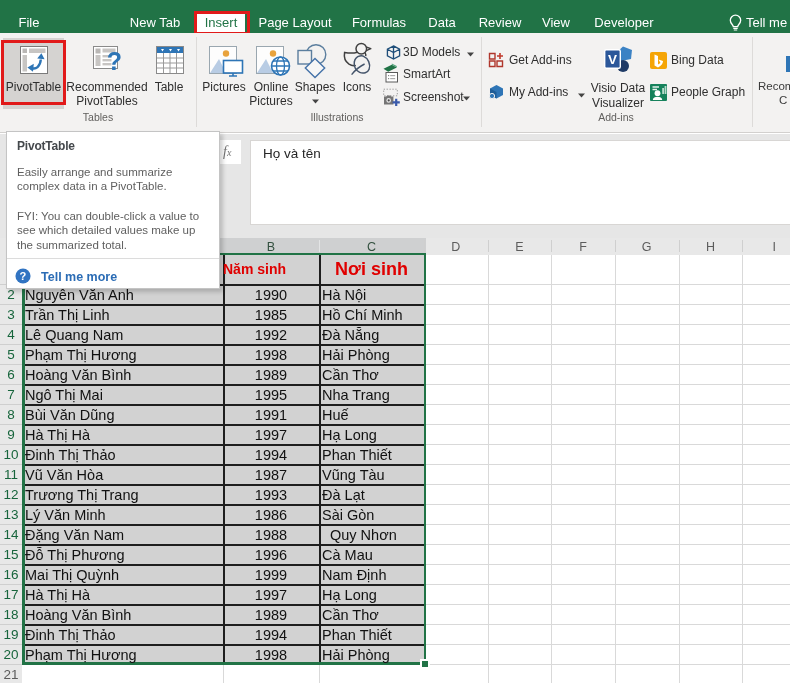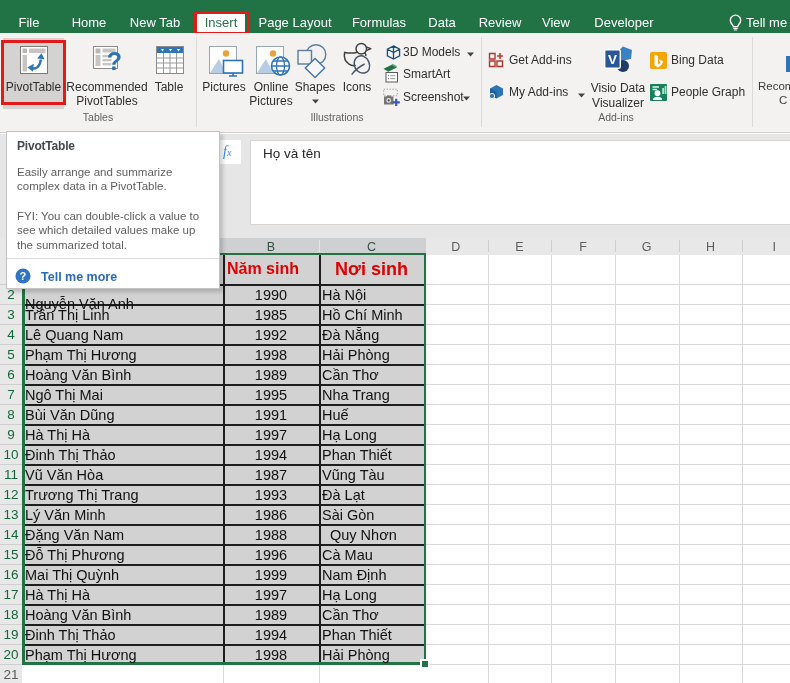--- a/index.html
+++ b/index.html
@@ -9,21 +9,20 @@
 .lbl{position:absolute;color:#2f2f2f;font-size:12px;text-align:center;white-space:nowrap;}
 .glbl{position:absolute;color:#605f5d;font-size:10.5px;text-align:center;white-space:nowrap;}
 .slbl{position:absolute;color:#2f2f2f;font-size:12px;white-space:nowrap;}
 .colhdr{position:absolute;top:238px;height:17px;font-size:12.5px;color:#5c5c5c;text-align:center;line-height:18px;}
 .rn{position:absolute;left:0;width:22px;text-align:center;font-size:13.5px;color:#17653c;}
 .cell{position:absolute;font-size:14.5px;color:#111;white-space:nowrap;}
 </style></head><body>
 <div id="stage">
 <div class="abs" style="left:0;top:0;width:790px;height:33px;background:#217346;"></div>
 <div class="tab" style="left:-31px;width:120px;">File</div>
-<div class="tab" style="left:29px;width:120px;">Home</div>
 <div class="tab" style="left:95px;width:120px;">New Tab</div>
 <div class="tab" style="left:235px;width:120px;">Page Layout</div>
 <div class="tab" style="left:319px;width:120px;">Formulas</div>
 <div class="tab" style="left:382px;width:120px;">Data</div>
 <div class="tab" style="left:440px;width:120px;">Review</div>
 <div class="tab" style="left:496px;width:120px;">View</div>
 <div class="tab" style="left:564px;width:120px;">Developer</div>
 <div class="abs" style="left:197px;top:14px;width:48px;height:19px;background:#fff;"></div>
 <div class="abs" style="left:197px;top:14px;width:48px;height:19px;color:#217346;font-size:13px;text-align:center;line-height:18px;">Insert</div>
 <div class="abs" style="left:194px;top:11px;width:56px;height:24px;border:3px solid #e11a1a;"></div>
@@ -175,21 +174,21 @@
       <rect x="12.2" y="4" width="1.8" height="6" fill="#b9dccd"></rect>
       <rect x="14.6" y="2" width="1.8" height="8" fill="#b9dccd"></rect>
     </svg>
 <div class="slbl" style="left:671px;top:85px;">People Graph</div>
 <div class="glbl" style="left:576px;top:111px;width:80px;">Add-ins</div>
 <div class="abs" style="left:786px;top:56px;width:4px;height:16px;background:#2e75b6;"></div>
 <div class="abs" style="left:758px;top:80px;width:32px;height:13px;overflow:hidden;color:#3b3b3b;font-size:11.5px;white-space:nowrap;">Recommended</div>
 <div class="abs" style="left:779px;top:94px;width:8px;height:13px;overflow:hidden;color:#3b3b3b;font-size:11.5px;white-space:nowrap;">Ch</div>
 <div class="abs" style="left:0;top:134px;width:790px;height:104px;background:#e6e6e6;"></div>
 <div class="abs" style="left:216px;top:140px;width:25px;height:24px;background:#fff;"></div>
-<div class="abs" style="left:223px;top:144px;width:18px;height:20px;font-family:'Liberation Serif',serif;font-style:italic;font-size:14px;color:#3b82f6;">f<span style="font-size:10px;">x</span></div>
+<div class="abs" style="left:223px;top:144px;width:18px;height:20px;font-family:'Liberation Serif',serif;font-style:italic;font-size:14px;color:#737373;">f<span style="font-size:10px;">x</span></div>
 <div class="abs" style="left:250px;top:140px;width:540px;height:85px;background:#fff;border:1px solid #d8d6d4;border-right:none;"></div>
 <div class="abs" style="left:263px;top:146px;font-size:13.5px;color:#262626;">Họ và tên</div>
 <div class="abs" style="left:0;top:238px;width:790px;height:17px;background:#e8e8e8;"></div>
 <div class="abs" style="left:22px;top:238px;width:404.3px;height:15px;background:#cfd0d1;"></div>
 <div class="abs" style="left:22px;top:253px;width:404.3px;height:2.4px;background:#217346;"></div>
 <div class="colhdr" style="left:223px;width:96px;color:#33503f;">B</div>
 <div class="colhdr" style="left:319px;width:105px;color:#33503f;">C</div>
 <div class="abs" style="left:318.5px;top:240px;width:1px;height:12px;background:#e3e4e5;"></div>
 <div class="colhdr" style="left:423.8px;width:63.69999999999999px;">D</div>
 <div class="abs" style="left:423.8px;top:240px;width:1px;height:12px;background:#cfcfcf;"></div>
@@ -274,24 +273,24 @@
 <div class="abs" style="left:24px;top:564.25px;width:399.8px;height:1.6px;background:#1e1e1e;"></div>
 <div class="abs" style="left:24px;top:584.25px;width:399.8px;height:1.6px;background:#1e1e1e;"></div>
 <div class="abs" style="left:24px;top:604.25px;width:399.8px;height:1.6px;background:#1e1e1e;"></div>
 <div class="abs" style="left:24px;top:624.25px;width:399.8px;height:1.6px;background:#1e1e1e;"></div>
 <div class="abs" style="left:24px;top:644.25px;width:399.8px;height:1.6px;background:#1e1e1e;"></div>
 <div class="abs" style="left:22px;top:255px;width:2.5px;height:409.8px;background:#217346;"></div>
 <div class="abs" style="left:423.8px;top:255px;width:2.3px;height:409.8px;background:#217346;"></div>
 <div class="abs" style="left:22px;top:662.3px;width:404.1px;height:2.4px;background:#217346;"></div>
 <div class="abs" style="left:420.3px;top:659px;width:9.7px;height:9.5px;background:#fff;"></div>
 <div class="abs" style="left:421.8px;top:660.5px;width:6.6px;height:6.6px;background:#217346;"></div>
-<div class="abs" style="left:215px;top:255px;width:96px;height:28px;line-height:28px;text-align:center;font-size:16px;font-weight:bold;color:#e00000;">Năm sinh</div>
+<div class="abs" style="left:223px;top:255px;width:96px;height:28px;line-height:28px;text-align:left;font-size:14px;font-weight:bold;color:#e00000;">Năm sinh</div>
 <div class="abs" style="left:319px;top:255px;width:105px;height:28px;line-height:28px;text-align:center;font-size:18px;font-weight:bold;color:#e00000;">Nơi sinh</div>
 <div class="rn" style="top:286.85px;">2</div>
-<div class="cell" style="left:25px;top:286.75px;margin-top:9px;">Nguyễn Văn Anh</div>
+<div class="cell" style="left:25px;top:286.75px;">Nguyễn Văn Anh</div>
 <div class="cell" style="left:223px;top:286.75px;width:96px;text-align:center;">1990</div>
 <div class="cell" style="left:322px;top:286.75px;">Hà Nội</div>
 <div class="rn" style="top:306.85px;">3</div>
 <div class="cell" style="left:25px;top:306.75px;">Trần Thị Linh</div>
 <div class="cell" style="left:223px;top:306.75px;width:96px;text-align:center;">1985</div>
 <div class="cell" style="left:322px;top:306.75px;">Hồ Chí Minh</div>
 <div class="rn" style="top:326.85px;">4</div>
 <div class="cell" style="left:25px;top:326.75px;">Lê Quang Nam</div>
 <div class="cell" style="left:223px;top:326.75px;width:96px;text-align:center;">1992</div>
 <div class="cell" style="left:322px;top:326.75px;">Đà Nẵng</div>

